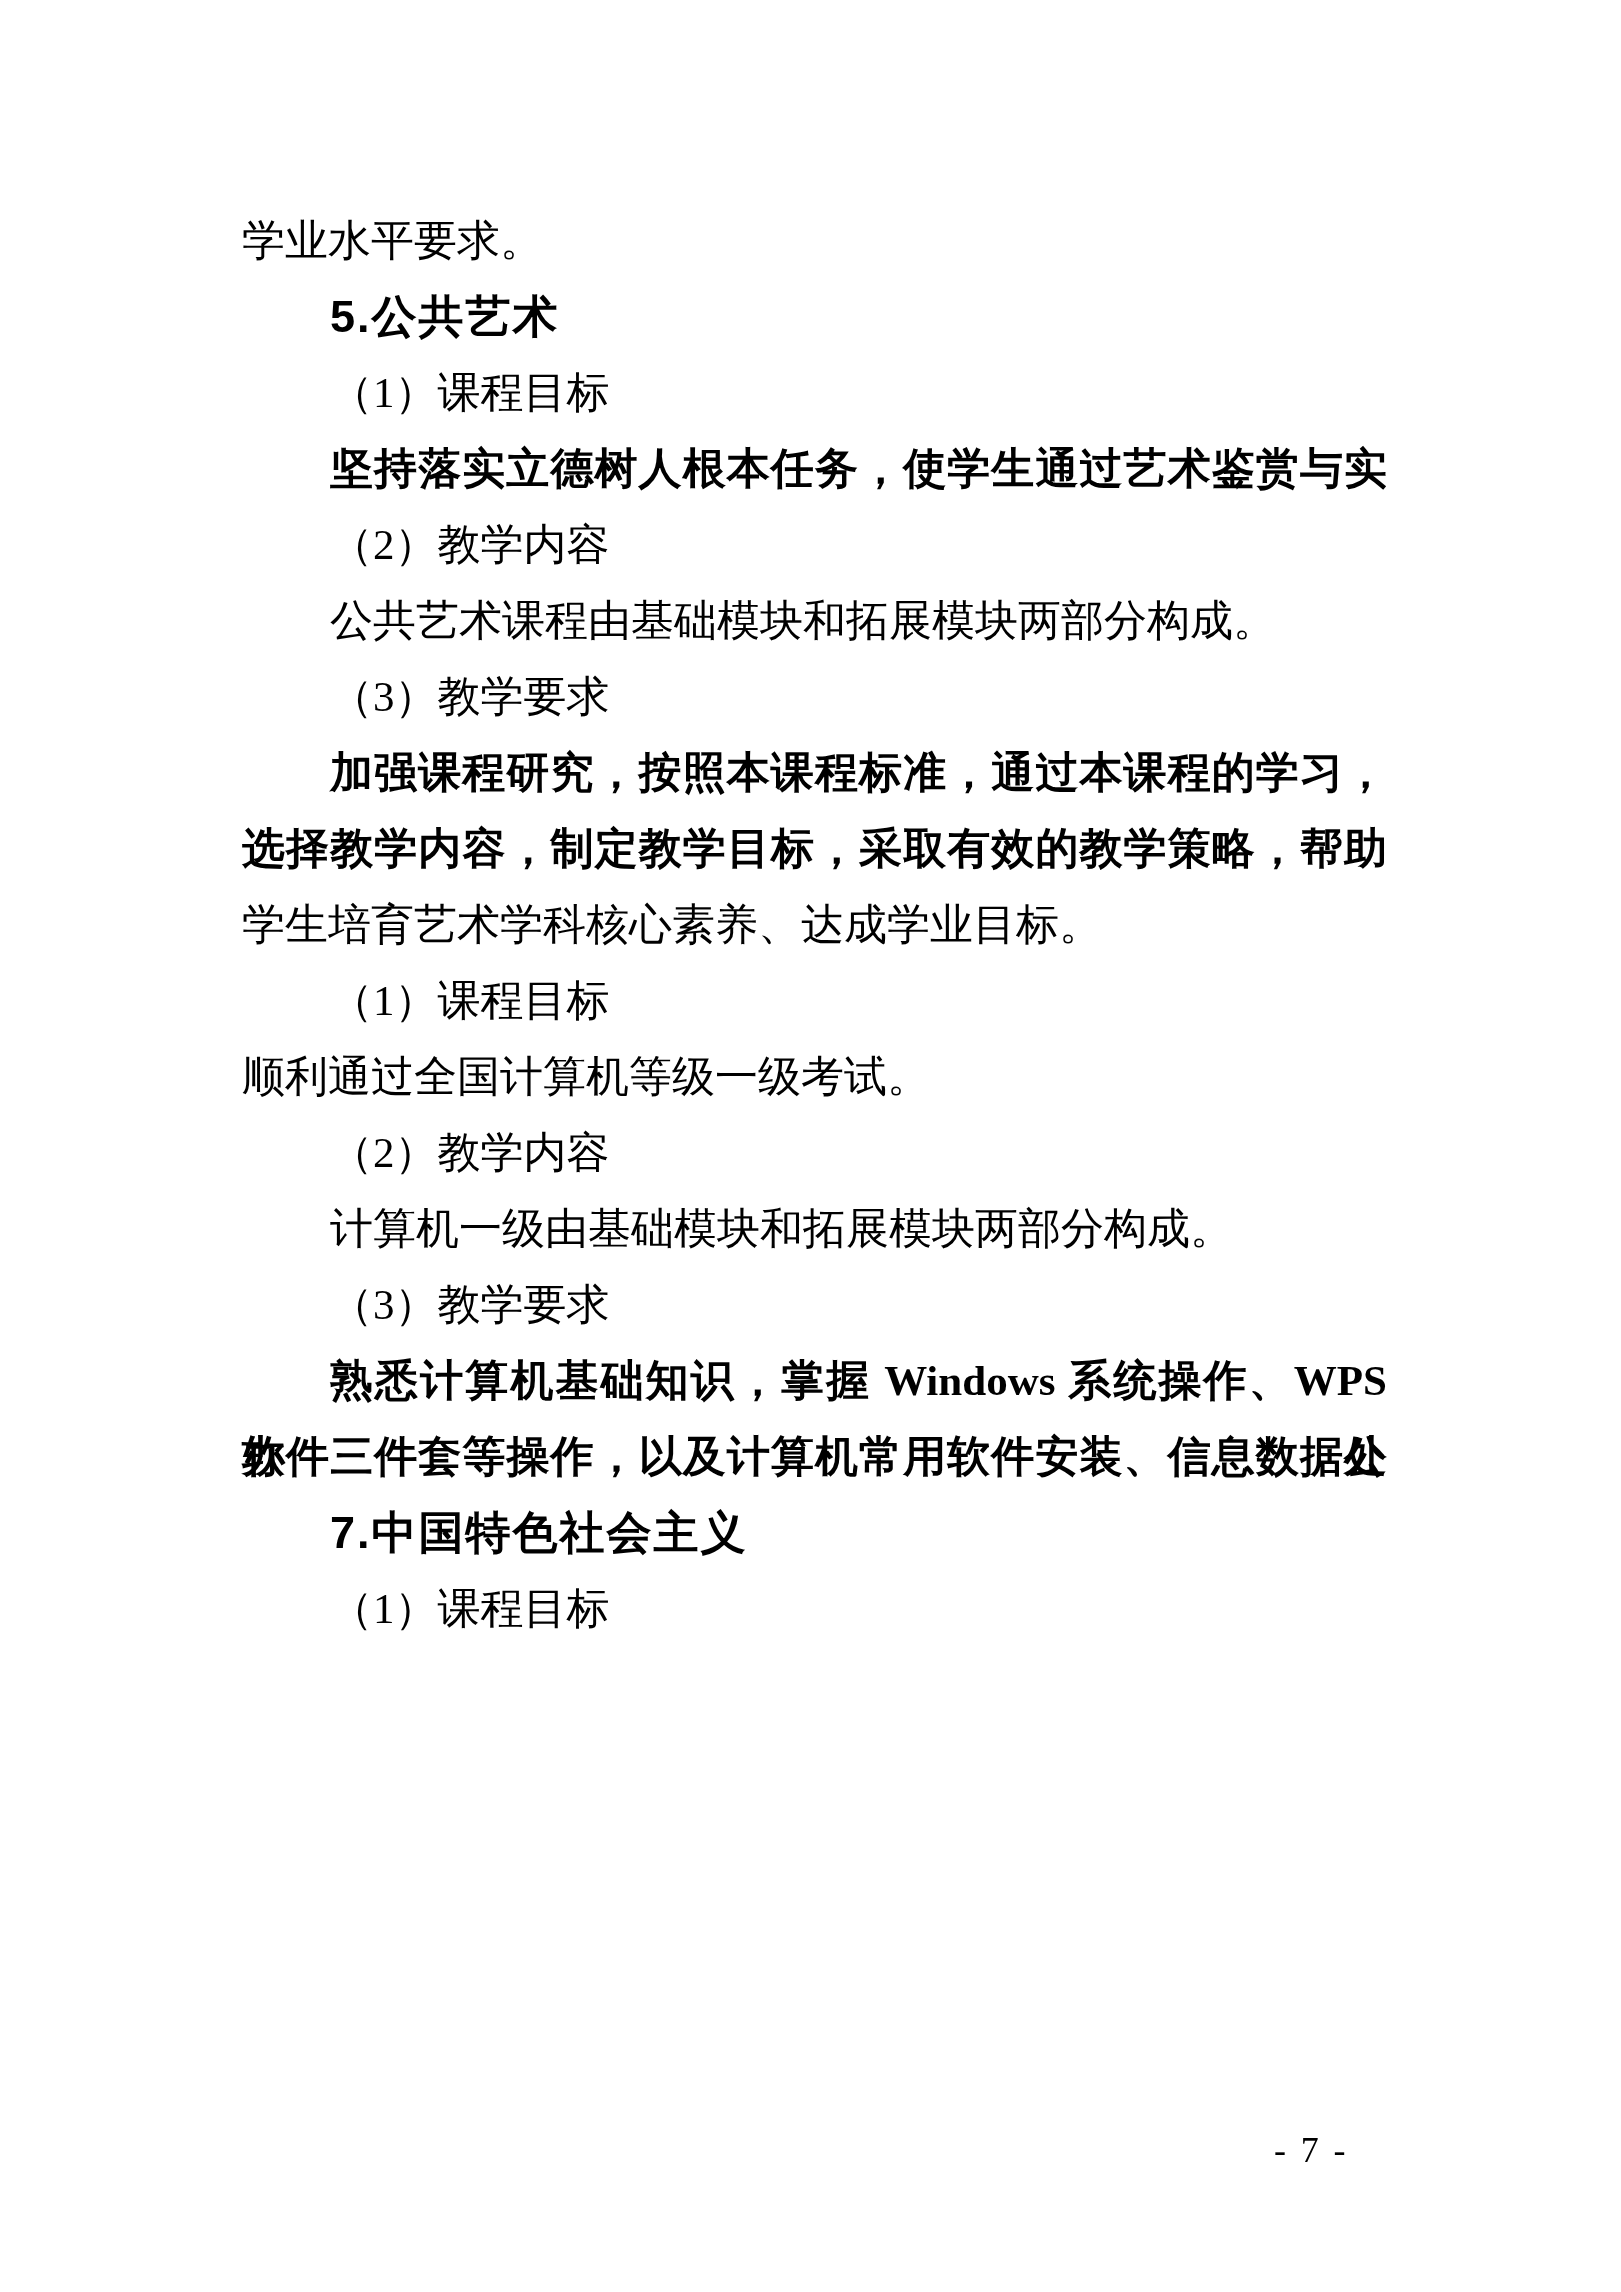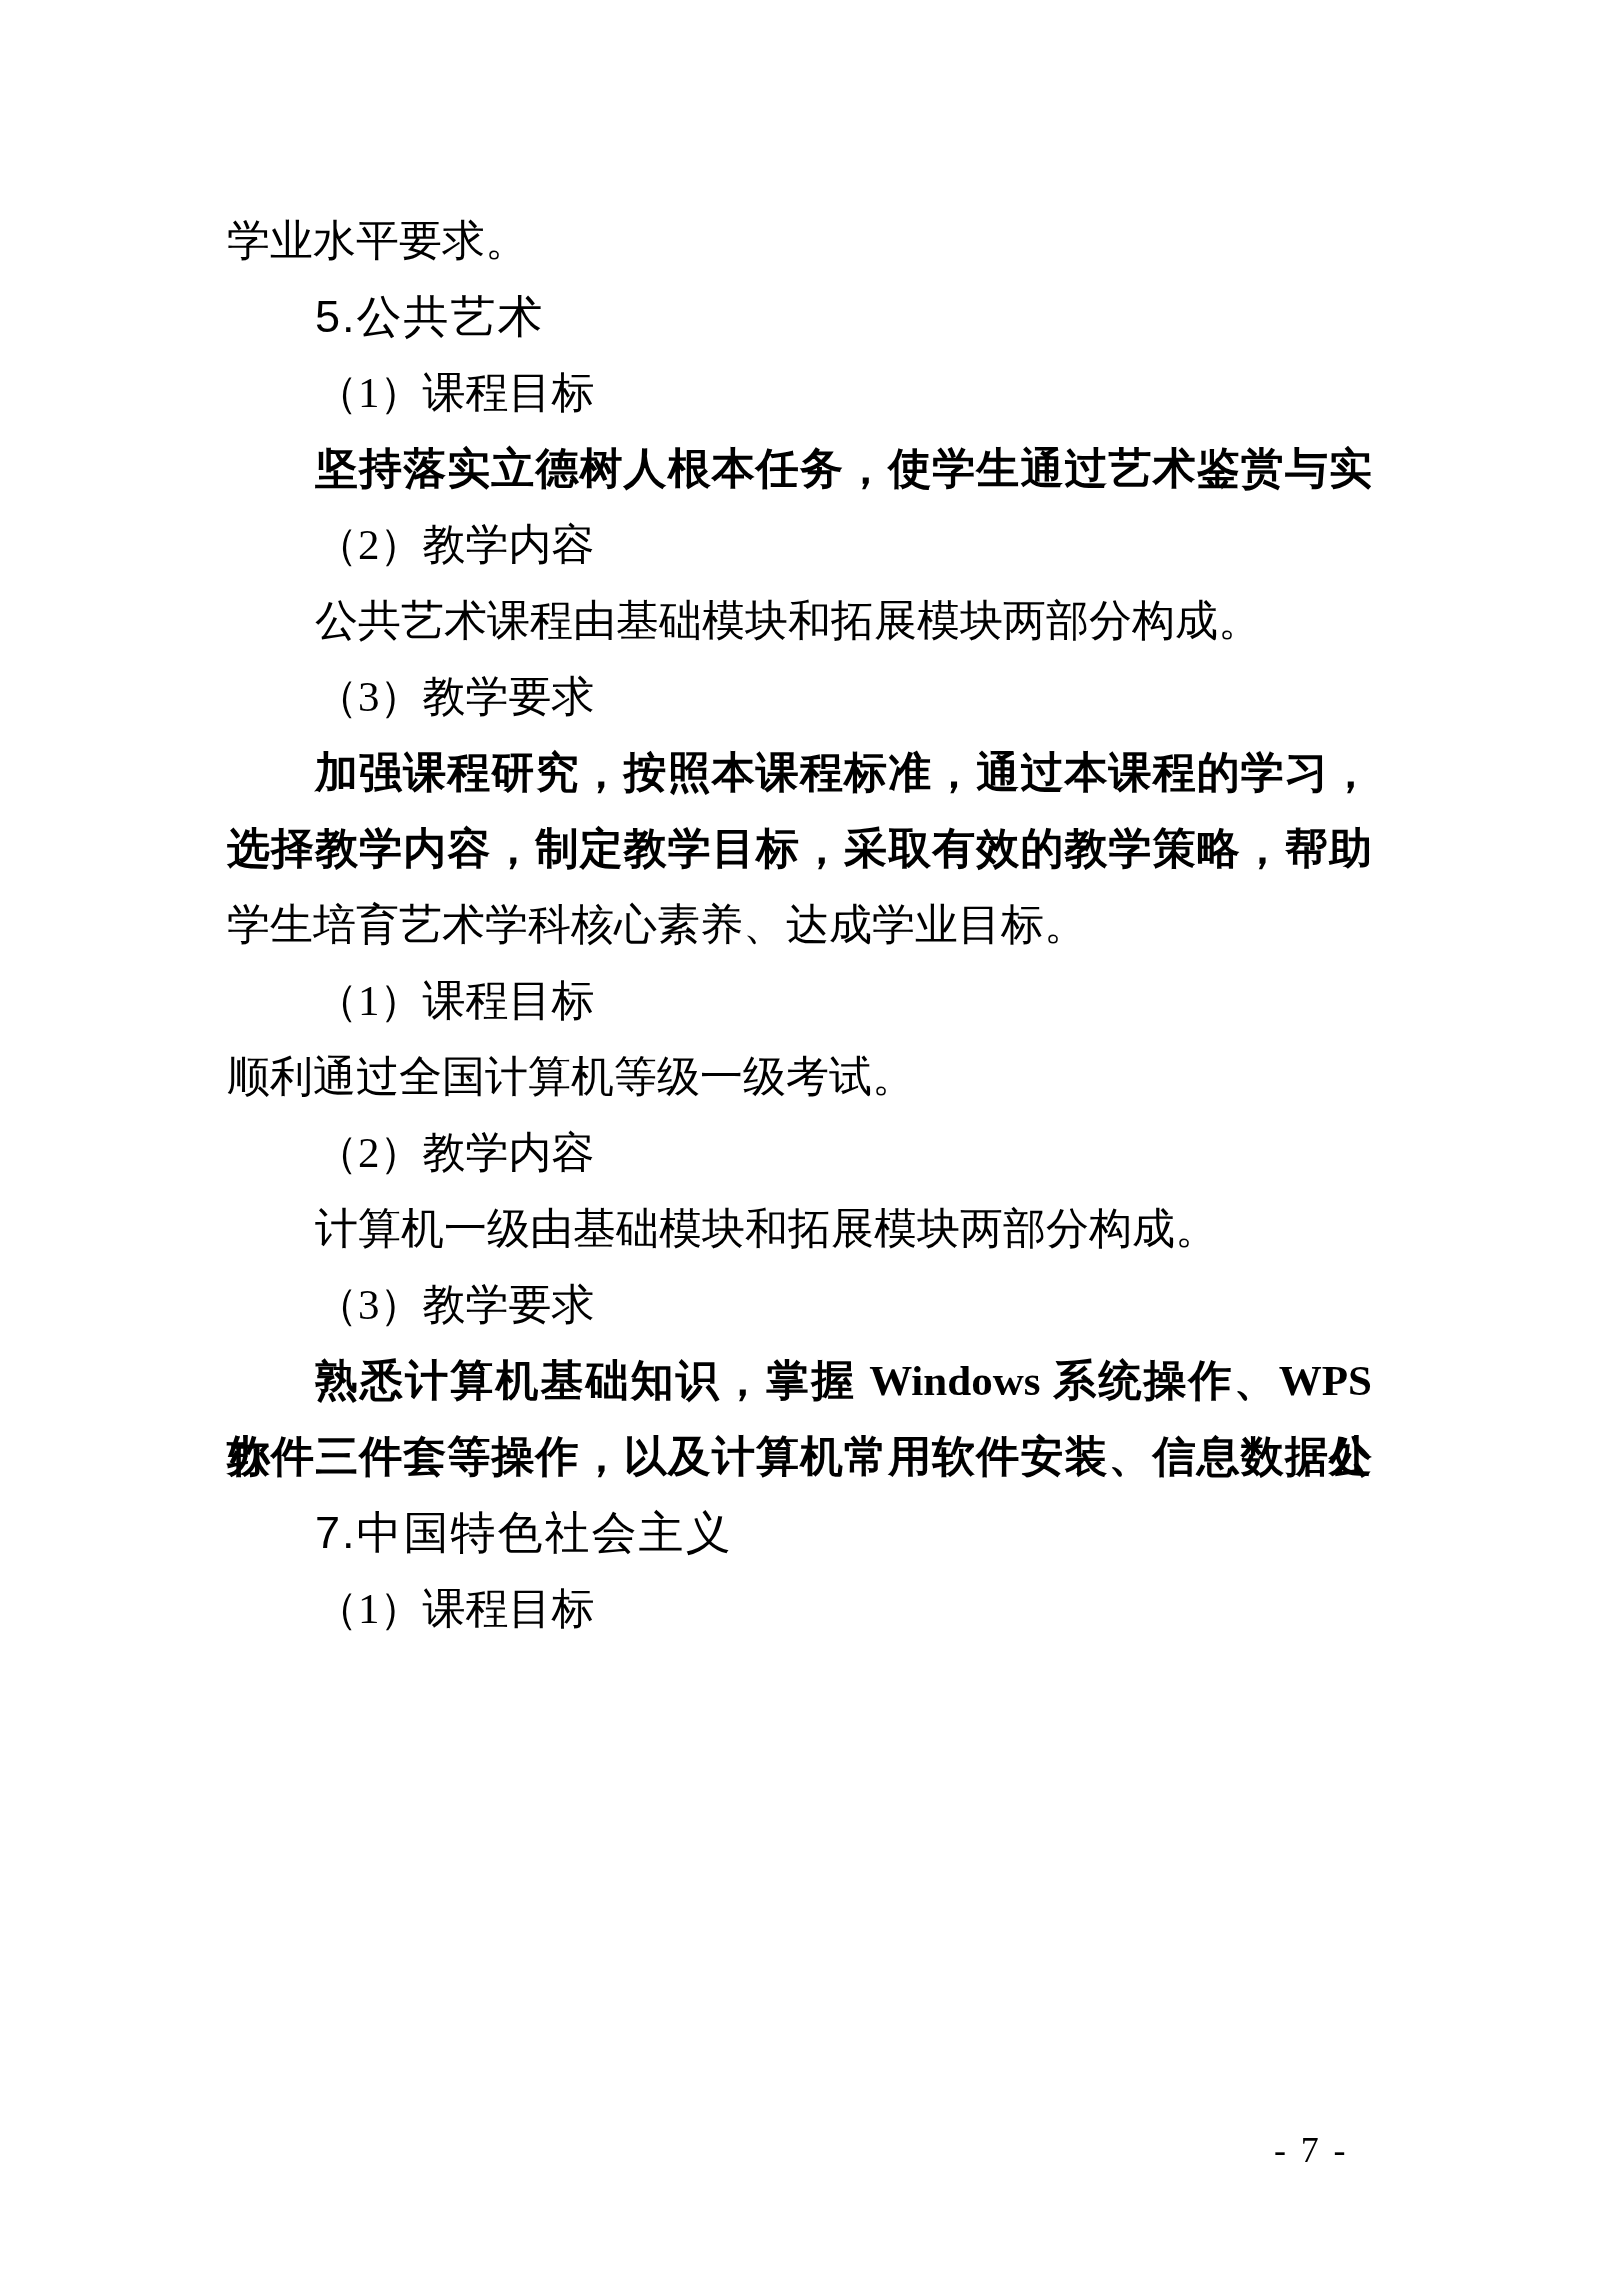--- a/index.html
+++ b/index.html
@@ -18,21 +18,21 @@
   .page {
     position: absolute;
     left: 0;
     top: 0;
     width: 1621px;
     height: 2293px;
     background: #ffffff;
   }
   .text-block {
     position: absolute;
-    left: 227px;
+    left: 242px;
     top: 203px;
     width: 1145px;
   }
   .line {
     height: 76px;
     line-height: 76px;
     font-size: 43px;
     letter-spacing: 0px;
     white-space: pre;
     text-align: left;
@@ -40,21 +40,21 @@
   .line.indent {
     text-indent: 88px;
   }
   .line.justify {
     white-space: normal;
     text-align: justify;
     text-align-last: justify;
     font-weight: bold;
   }
   .line.heading {
-    font-weight: normal;
+    font-weight: bold;
     font-size: 45px;
     letter-spacing: 2px;
     font-family: "Liberation Sans", "DejaVu Sans", sans-serif;
   }
   .page-number {
     position: absolute;
     left: 1274px;
     top: 2129px;
     height: 43px;
     line-height: 43px;

